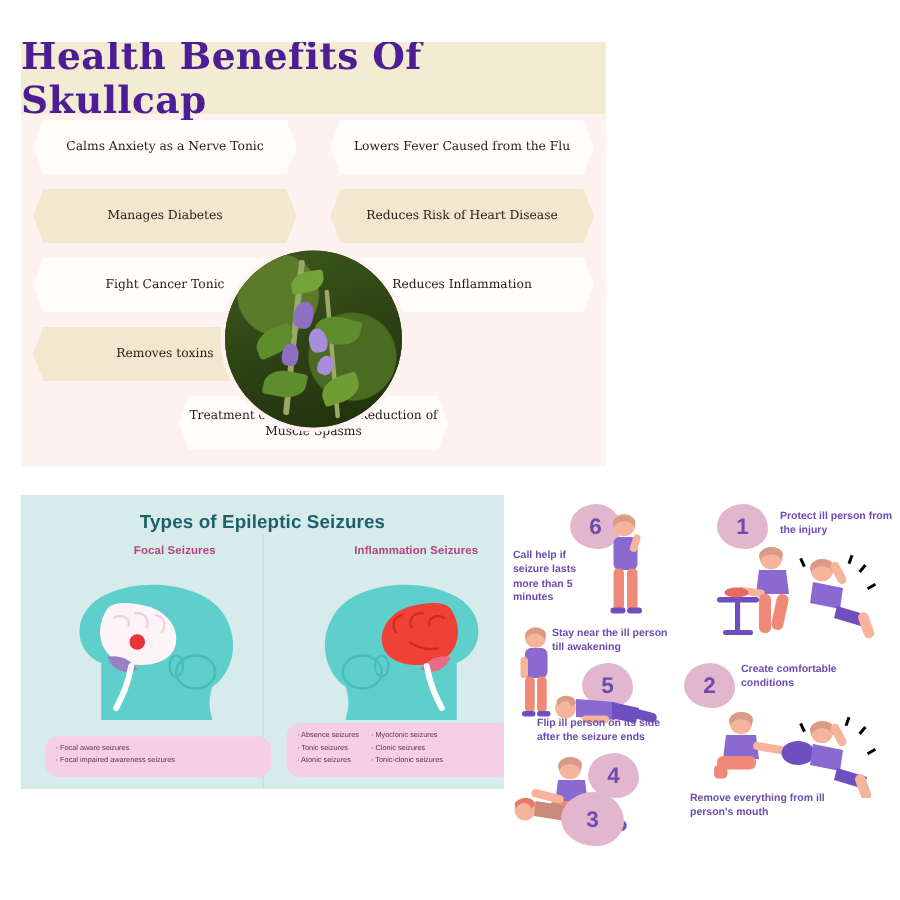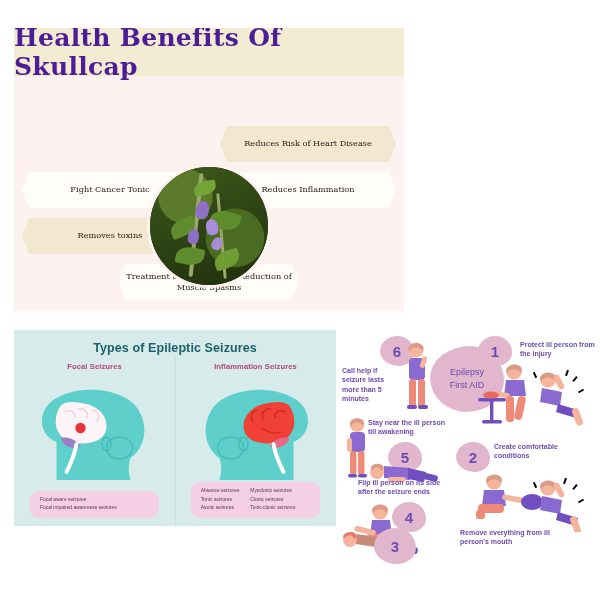--- a/index.html
+++ b/index.html
@@ -38,21 +38,21 @@
   .stem{position:absolute;background:#9aa86a;border-radius:2px;}
   .flower{position:absolute;background:#8d6fc4;border-radius:55% 55% 40% 40%;}
   .flower.lt{background:#a98ddb;}
 
   
   #seizure-panel{position:absolute;left:14px;top:330px;width:322px;height:196px;
     background:#d7ebea;overflow:hidden;}
   #seizure-title{text-align:center;font-weight:bold;font-size:12.5px;color:#1d5f6b;
     padding-top:11px;letter-spacing:.1px;}
   #seizure-divider{position:absolute;left:50%;top:26px;width:1px;height:170px;background:#c6e0df;}
-  .seizure-col{position:absolute;top:30px;width:50%;height:166px;}
+  .seizure-col{position:absolute;top:30px;width:50%;height:166px;padding-left:22px;}
   .seizure-col.left{left:0;}
   .seizure-col.right{left:50%;}
   .seizure-subtitle{text-align:center;font-size:7.6px;font-weight:bold;color:#b4457c;
     letter-spacing:.1px;margin-top:2px;}
   .head-wrap{position:absolute;left:0;right:0;top:16px;height:108px;}
   .listbox{position:absolute;left:16px;right:16px;bottom:8px;background:#f5cfe4;
     border-radius:9px;padding:5px 7px;}
   .listbox ul{margin:0;padding:0;list-style:none;}
   .listbox li{font-size:4.9px;color:#5d3350;line-height:1.75;white-space:nowrap;}
   .listbox li:before{content:"· ";}
@@ -90,21 +90,32 @@
       <div class="leaf" style="left:60px;top:44px;width:30px;height:19px;transform:rotate(16deg);"></div>
       <div class="leaf" style="left:26px;top:80px;width:28px;height:18px;transform:rotate(12deg);"></div>
       <div class="leaf" style="left:64px;top:84px;width:26px;height:17px;transform:rotate(-18deg);background:#6f9c33;"></div>
       <div class="leaf" style="left:44px;top:14px;width:22px;height:14px;transform:rotate(-8deg);background:#74a338;"></div>
       <div class="flower" style="left:46px;top:34px;width:13px;height:18px;transform:rotate(14deg);"></div>
       <div class="flower lt" style="left:56px;top:52px;width:12px;height:16px;transform:rotate(-12deg);"></div>
       <div class="flower" style="left:38px;top:62px;width:11px;height:15px;transform:rotate(8deg);"></div>
       <div class="flower lt" style="left:62px;top:70px;width:10px;height:13px;transform:rotate(22deg);"></div>
     </div>
 
+    <div class="hexrow" style="top:4px;">
+      <div class="hex left white">
+          <span>Calms Anxiety as a Nerve Tonic</span>
+        </div>
+      <div class="hex right white">
+          <span>Lowers Fever Caused from the Flu</span>
+        </div>
+    </div>
     <div class="hexrow" style="top:50px;">
+      <div class="hex left cream">
+          <span>Manages Diabetes</span>
+        </div>
       <div class="hex right cream">
           <span>Reduces Risk of Heart Disease</span>
         </div>
     </div>
     <div class="hexrow" style="top:96px;">
       <div class="hex left white">
           <span>Fight Cancer Tonic</span>
         </div>
       <div class="hex right white">
           <span>Reduces Inflammation</span>
@@ -179,24 +190,20 @@
           <li>Clonic seizures</li>
           <li>Tonic-clonic seizures</li>
         </ul>
       </div>
     </div>
   </div>
 </div>
 
 <div id="firstaid-panel">
 
-  <div id="center-blob" class="blob">
-    <span>Epilepsy</span>
-    <span>First AID</span>
-  </div>
 
   <div class="blob step-num" style="left:42px;top:6px;">
       <span>6</span>
     </div>
   <div class="step-text" style="left:4px;top:36px;width:56px;">Call help if seizure lasts more than 5 minutes</div>
   <div class="fig" style="left:62px;top:10px;width:34px;height:76px;">
     <svg viewBox="0 0 34 76" width="34" height="76">
       <circle cx="16" cy="10" r="7.5" fill="#f6b49c"></circle>
       <path d="M8.5 9 C8.5 2 23.5 2 23.5 8 L23 12 C22 6 10 6 9.5 12 Z" fill="#d99a86"></path>
       <rect x="9" y="18" width="16" height="22" rx="4" fill="#8a6ad0"></rect>

